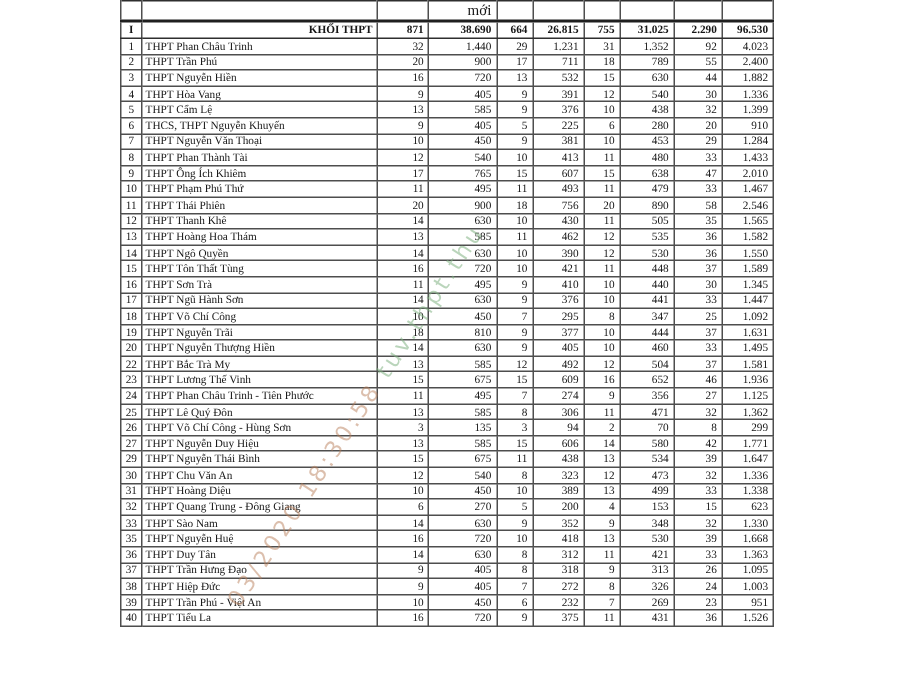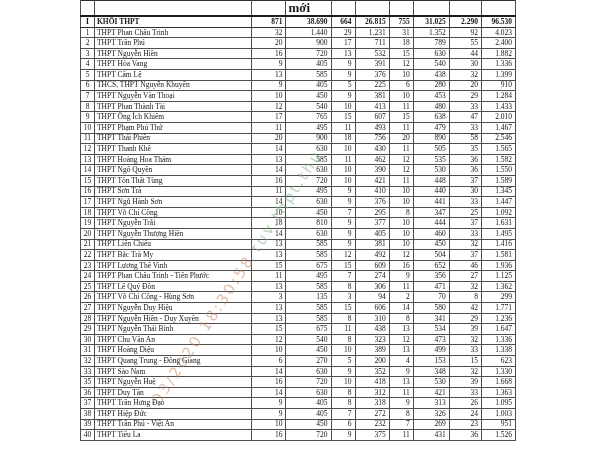--- a/index.html
+++ b/index.html
@@ -31,23 +31,22 @@
     height: 9.6px;
     vertical-align: middle;
   }
   td.c-idx  { text-align: center; padding: 0 1px; }
   td.c-name { text-align: left; }
   td.c-num  { text-align: right; }
   tr.header-row td {
     border-top: none;
     height: 12px;
     vertical-align: bottom;
-    text-align: left;
-    font-size: 13px;
-    font-weight: bold;
+    text-align: right;
+    font-size: 10px;
   }
   tr.summary-row td {
     border-top: 2px solid #1f1f1f;
     border-bottom: 1.2px solid #2e2e2e;
     font-weight: bold;
     height: 10px;
   }
   .watermark {
     position: absolute;
     left: 148px;
@@ -90,21 +89,21 @@
         <td>mới</td>
         <td></td>
         <td></td>
         <td></td>
         <td></td>
         <td></td>
         <td></td>
       </tr>
       <tr class="summary-row">
         <td class="c-idx">I</td>
-        <td class="c-name" style="text-align:left">KHỐI THPT</td>
+        <td class="c-name" style="text-align:right">KHỐI THPT</td>
         <td class="c-num">871</td>
         <td class="c-num">38.690</td>
         <td class="c-num">664</td>
         <td class="c-num">26.815</td>
         <td class="c-num">755</td>
         <td class="c-num">31.025</td>
         <td class="c-num">2.290</td>
         <td class="c-num">96.530</td>
       </tr>
     </tbody>
@@ -343,32 +342,20 @@
       <td class="c-num">14</td>
       <td class="c-num">630</td>
       <td class="c-num">9</td>
       <td class="c-num">405</td>
       <td class="c-num">10</td>
       <td class="c-num">460</td>
       <td class="c-num">33</td>
       <td class="c-num">1.495</td>
     </tr>
         <tr>
-      <td class="c-idx">21</td>
-      <td class="c-name">THPT Liên Chiểu</td>
-      <td class="c-num">13</td>
-      <td class="c-num">585</td>
-      <td class="c-num">9</td>
-      <td class="c-num">381</td>
-      <td class="c-num">10</td>
-      <td class="c-num">450</td>
-      <td class="c-num">32</td>
-      <td class="c-num">1.416</td>
-    </tr>
-        <tr>
       <td class="c-idx">22</td>
       <td class="c-name">THPT Bắc Trà My</td>
       <td class="c-num">13</td>
       <td class="c-num">585</td>
       <td class="c-num">12</td>
       <td class="c-num">492</td>
       <td class="c-num">12</td>
       <td class="c-num">504</td>
       <td class="c-num">37</td>
       <td class="c-num">1.581</td>
@@ -425,32 +412,20 @@
       <td class="c-idx">27</td>
       <td class="c-name">THPT Nguyễn Duy Hiệu</td>
       <td class="c-num">13</td>
       <td class="c-num">585</td>
       <td class="c-num">15</td>
       <td class="c-num">606</td>
       <td class="c-num">14</td>
       <td class="c-num">580</td>
       <td class="c-num">42</td>
       <td class="c-num">1.771</td>
-    </tr>
-        <tr>
-      <td class="c-idx">28</td>
-      <td class="c-name">THPT Nguyễn Hiền - Duy Xuyên</td>
-      <td class="c-num">13</td>
-      <td class="c-num">585</td>
-      <td class="c-num">8</td>
-      <td class="c-num">310</td>
-      <td class="c-num">8</td>
-      <td class="c-num">341</td>
-      <td class="c-num">29</td>
-      <td class="c-num">1.236</td>
     </tr>
         <tr>
       <td class="c-idx">29</td>
       <td class="c-name">THPT Nguyễn Thái Bình</td>
       <td class="c-num">15</td>
       <td class="c-num">675</td>
       <td class="c-num">11</td>
       <td class="c-num">438</td>
       <td class="c-num">13</td>
       <td class="c-num">534</td>

